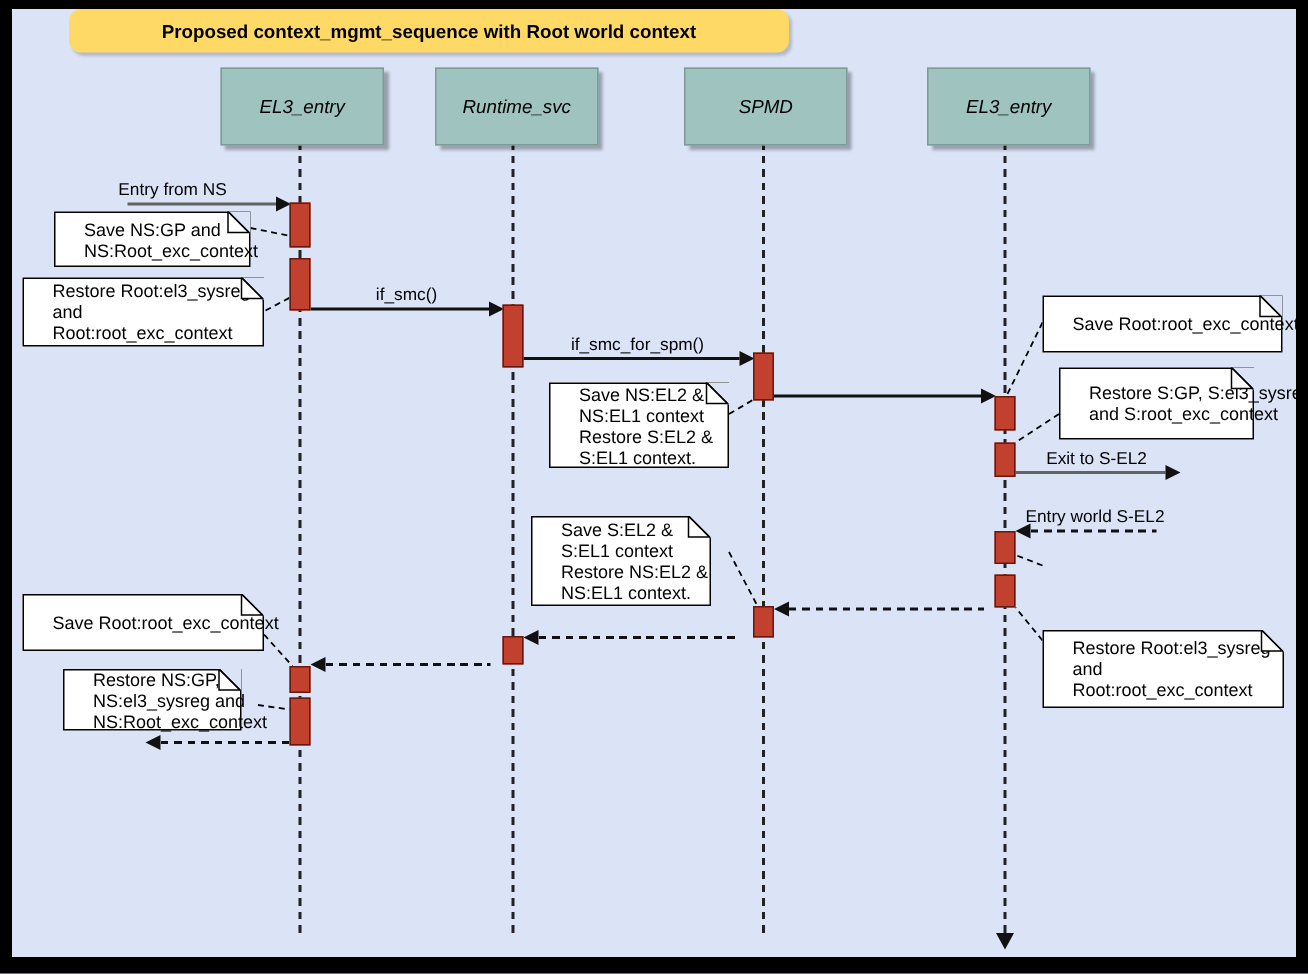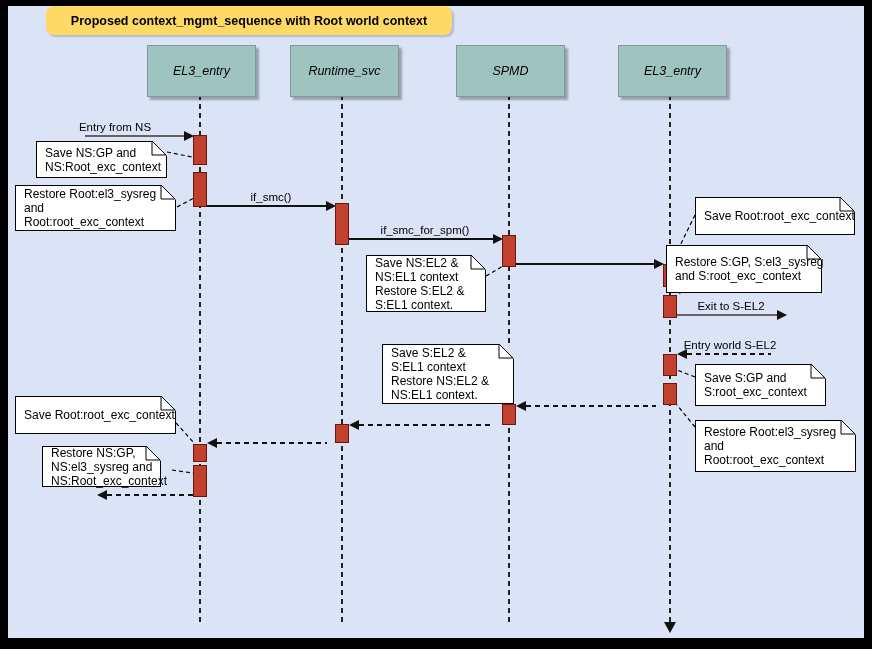--- a/index.html
+++ b/index.html
@@ -7,21 +7,21 @@
     width:872px; height:649px; position:relative;
     background:#000; overflow:hidden;
     font-family:"Liberation Sans", sans-serif;
     color:#000;
   }
   #canvas {
     position:absolute; left:8px; top:6px; width:856px; height:632px;
     background:#dbe3f7;
   }
   .title-banner {
-    position:absolute; left:38px; top:0px; width:406px; height:29px;
+    position:absolute; left:38px; top:0px; width:480px; height:29px;
     background:#ffd966; border-radius:8px;
     display:flex; align-items:center; justify-content:center;
     font-size:12.5px; font-weight:bold;
     box-shadow:2px 2px 2px rgba(0,0,0,0.18);
   }
   .participant {
     position:absolute; top:39px; width:107px; height:50px;
     background:#9fc3bf; border:1px solid #7c9a96;
     display:flex; align-items:center; justify-content:center;
     font-size:12.5px;
@@ -57,21 +57,21 @@
   .msg-label {
     position:absolute; transform:translateX(-50%);
     font-size:11.5px; white-space:nowrap; line-height:12px;text-align:right;
   }
   .note {
     position:absolute; box-sizing:border-box;
     background:#fff; border:1px solid #000;
     display:flex; align-items:center;
     font-size:12px; line-height:14px;
   }
-  .note-text { padding:1px 8px; white-space:pre; }
+  .note-text { padding:1px 19px; white-space:pre; }
   .fold { position:absolute; top:-1px; right:-1px; }
   #connectors { position:absolute; left:0; top:0; width:856px; height:632px; }
 </style>
 </head>
 <body>
 
 <div id="canvas">
 
   <div class="lifeline" style="left:191px"></div>
   <div class="lifeline" style="left:333px"></div>
@@ -172,49 +172,40 @@
 S:EL1 context.</div>
   </div>
   <div class="note" style="left:687px;top:191px;width:160px;height:38px">
     <svg class="fold" width="17" height="17" viewBox="0 0 17 17">
         <polygon points="2,0 17,0 17,15" fill="#dbe3f7"></polygon>
         <polygon points="2,0 2,14 16,14" fill="#fff" stroke="#000" stroke-width="1"></polygon>
         <line x1="2" y1="0" x2="16" y2="14" stroke="#000" stroke-width="1"></line>
       </svg>
     <div class="note-text">Save Root:root_exc_context</div>
   </div>
-  <div class="note" style="left:658px;top:239px;width:156px;height:48px">
+  <div class="note" style="left:698px;top:239px;width:130px;height:48px">
     <svg class="fold" width="17" height="17" viewBox="0 0 17 17">
         <polygon points="2,0 17,0 17,15" fill="#dbe3f7"></polygon>
         <polygon points="2,0 2,14 16,14" fill="#fff" stroke="#000" stroke-width="1"></polygon>
         <line x1="2" y1="0" x2="16" y2="14" stroke="#000" stroke-width="1"></line>
       </svg>
     <div class="note-text">Restore S:GP, S:el3_sysreg
 and S:root_exc_context</div>
-  </div>
-  <div class="note" style="left:687px;top:358px;width:131px;height:42px">
-    <svg class="fold" width="17" height="17" viewBox="0 0 17 17">
-        <polygon points="2,0 17,0 17,15" fill="#dbe3f7"></polygon>
-        <polygon points="2,0 2,14 16,14" fill="#fff" stroke="#000" stroke-width="1"></polygon>
-        <line x1="2" y1="0" x2="16" y2="14" stroke="#000" stroke-width="1"></line>
-      </svg>
-    <div class="note-text">Save S:GP and
-S:root_exc_context</div>
   </div>
   <div class="note" style="left:687px;top:414px;width:161px;height:52px">
     <svg class="fold" width="17" height="17" viewBox="0 0 17 17">
         <polygon points="2,0 17,0 17,15" fill="#dbe3f7"></polygon>
         <polygon points="2,0 2,14 16,14" fill="#fff" stroke="#000" stroke-width="1"></polygon>
         <line x1="2" y1="0" x2="16" y2="14" stroke="#000" stroke-width="1"></line>
       </svg>
     <div class="note-text">Restore Root:el3_sysreg
 and
 Root:root_exc_context</div>
   </div>
-  <div class="note" style="left:374px;top:338px;width:132px;height:60px">
+  <div class="note" style="left:346px;top:338px;width:120px;height:60px">
     <svg class="fold" width="17" height="17" viewBox="0 0 17 17">
         <polygon points="2,0 17,0 17,15" fill="#dbe3f7"></polygon>
         <polygon points="2,0 2,14 16,14" fill="#fff" stroke="#000" stroke-width="1"></polygon>
         <line x1="2" y1="0" x2="16" y2="14" stroke="#000" stroke-width="1"></line>
       </svg>
     <div class="note-text">Save S:EL2 &amp;
 S:EL1 context
 Restore NS:EL2 &amp;
 NS:EL1 context.</div>
   </div>

